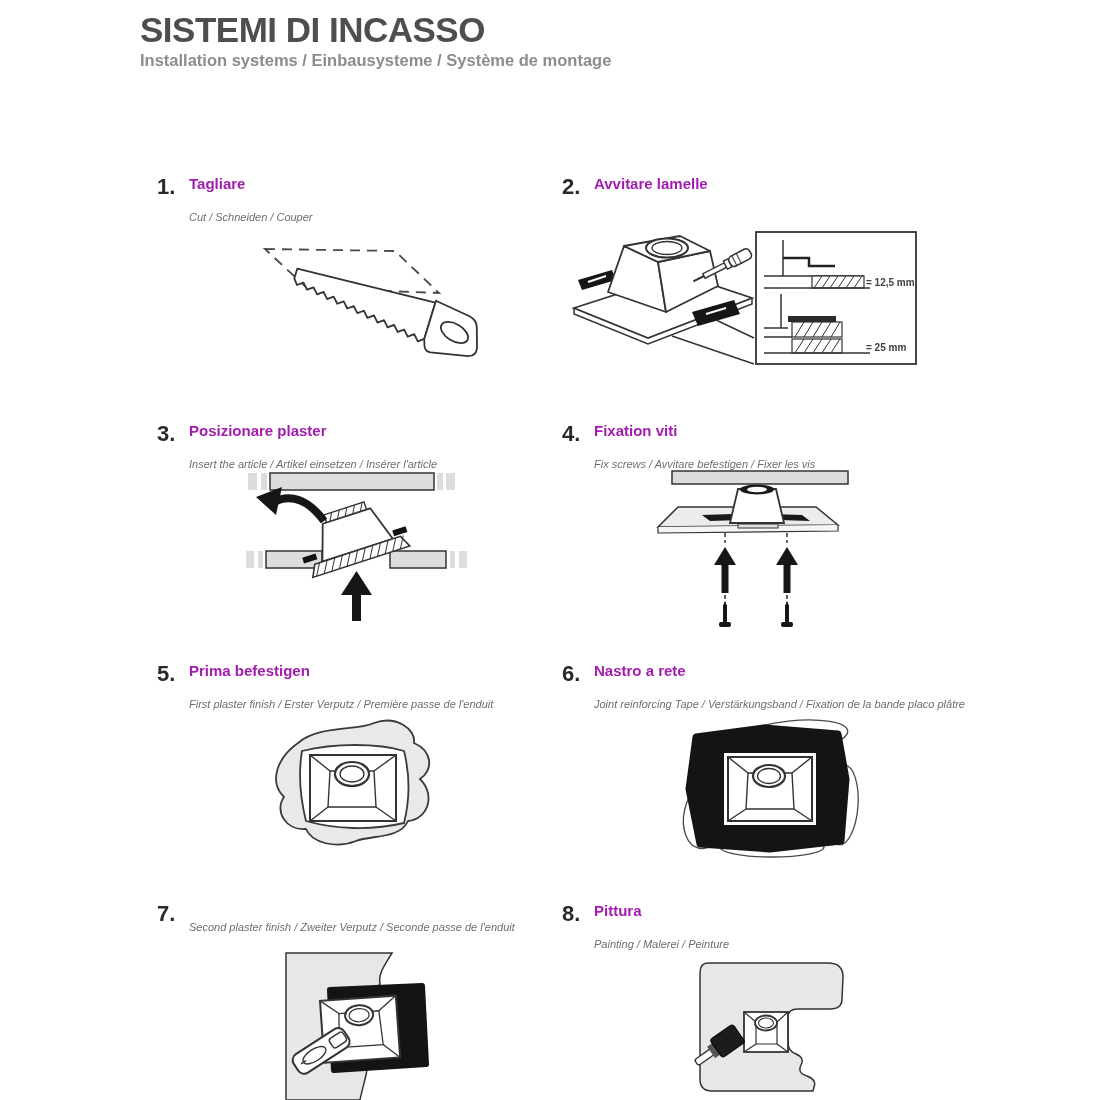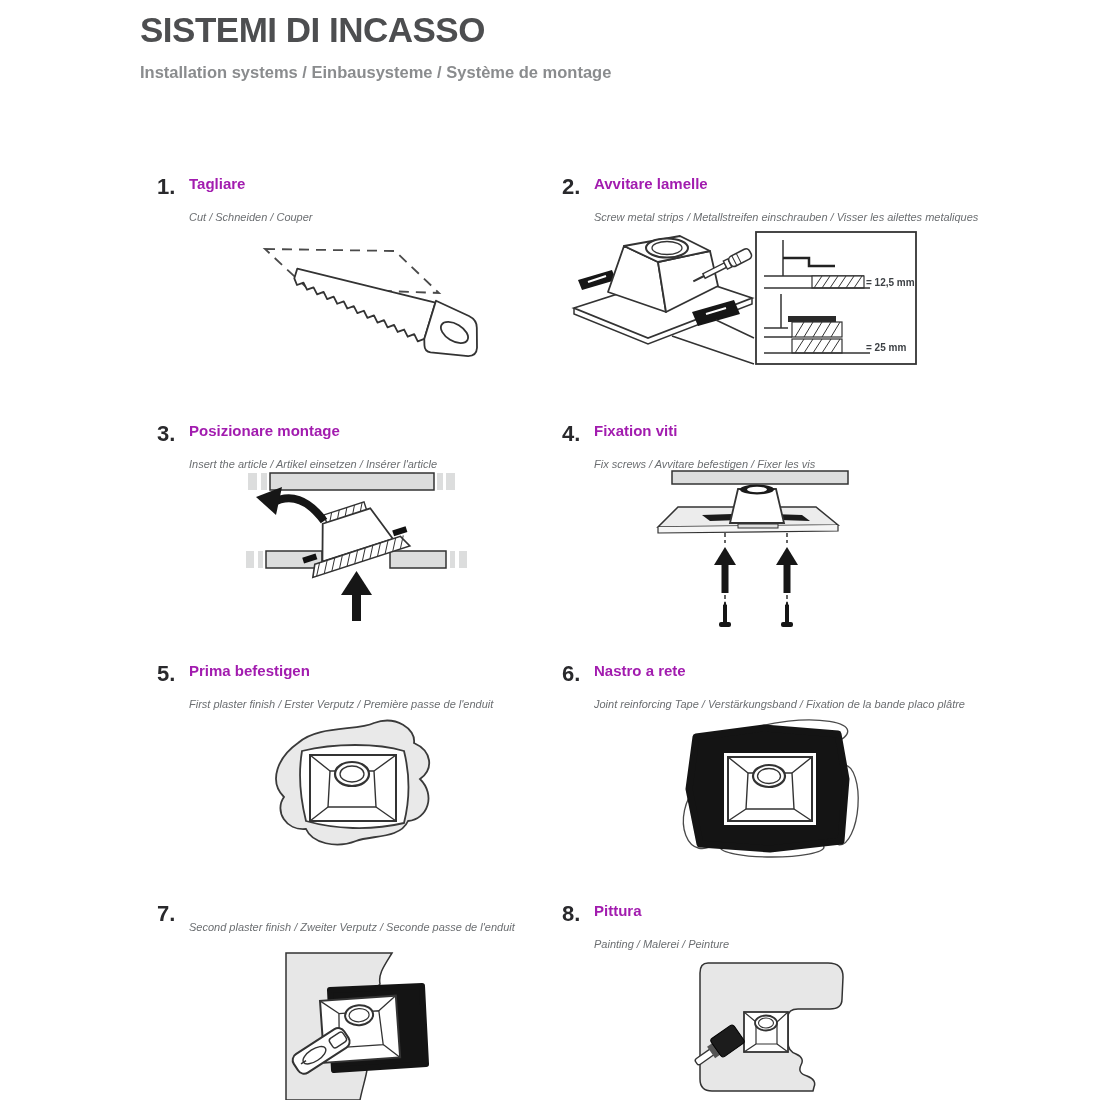--- a/index.html
+++ b/index.html
@@ -1,20 +1,20 @@
 <!DOCTYPE html>
 <html><head>
 <meta charset="utf-8">
 <style>
   html,body{margin:0;padding:0;background:#fff;}
   .page{position:relative;width:1100px;height:1100px;background:#ffffff;overflow:hidden;
         font-family:"Liberation Sans","DejaVu Sans",sans-serif;}
   .hdr{position:absolute;left:140px;top:12px;}
   .hdr h1{margin:0;font-size:35px;font-weight:bold;color:#4d4e50;letter-spacing:-0.5px;line-height:1.05;}
-  .hdr .sub{margin-top:14px;font-size:16.5px;font-weight:bold;color:#8a8c8e;}
+  .hdr .sub{margin-top:2px;font-size:16.5px;font-weight:bold;color:#8a8c8e;}
   .step{position:absolute;display:flex;align-items:flex-start;}
   .num{width:32px;font-size:22px;font-weight:bold;color:#29292c;line-height:1;flex:0 0 32px;}
   .stx .t{font-size:15px;font-weight:bold;color:#a21caf;line-height:1.1;}
   .stx .s{margin-top:18px;font-size:11px;font-style:italic;color:#6b6e71;line-height:1.2;}
   .illus{position:absolute;}
   svg{display:block;}
   .mm{font-size:10px;font-weight:bold;fill:#3d4145;font-family:"Liberation Sans","DejaVu Sans",sans-serif;}
 </style>
 </head>
 <body>
@@ -30,27 +30,26 @@
     <div class="num">1.</div>
     <div class="stx">
         <div class="t">Tagliare</div>
       <div class="s">Cut / Schneiden / Couper</div>
       </div>
   </div>
   <div class="step" style="left:562px;top:176px;width:440px;">
     <div class="num">2.</div>
     <div class="stx">
         <div class="t">Avvitare lamelle</div>
-      <div class="s">Screw metal strips / Metallstreifen einschrauben / Visser les ailettes metaliques</div>
       </div>
   </div>
   <div class="step" style="left:157px;top:423px;width:380px;">
     <div class="num">3.</div>
     <div class="stx">
-        <div class="t">Posizionare montage</div>
+        <div class="t">Posizionare plaster</div>
       <div class="s">Insert the article / Artikel einsetzen / Insérer l'article</div>
       </div>
   </div>
   <div class="step" style="left:562px;top:423px;width:400px;">
     <div class="num">4.</div>
     <div class="stx">
         <div class="t">Fixation viti</div>
       <div class="s">Fix screws / Avvitare befestigen / Fixer les vis</div>
       </div>
   </div>

